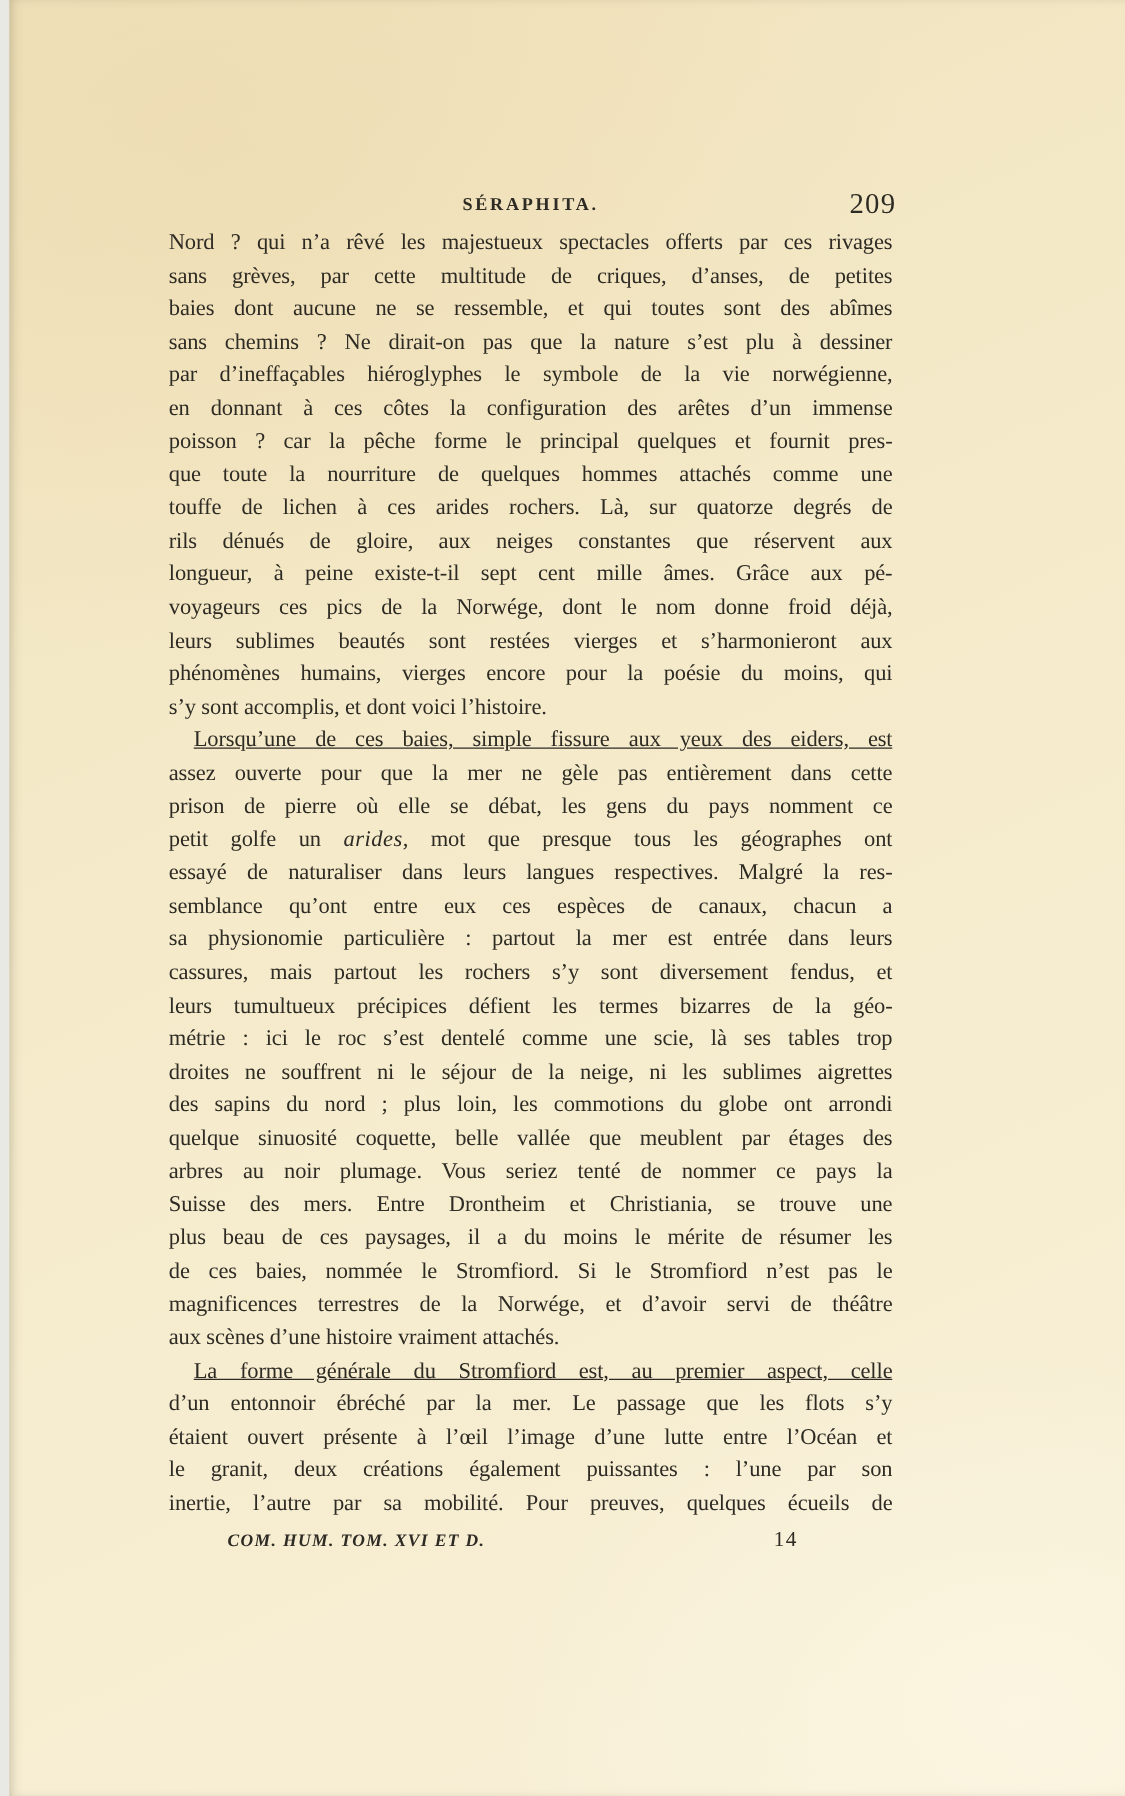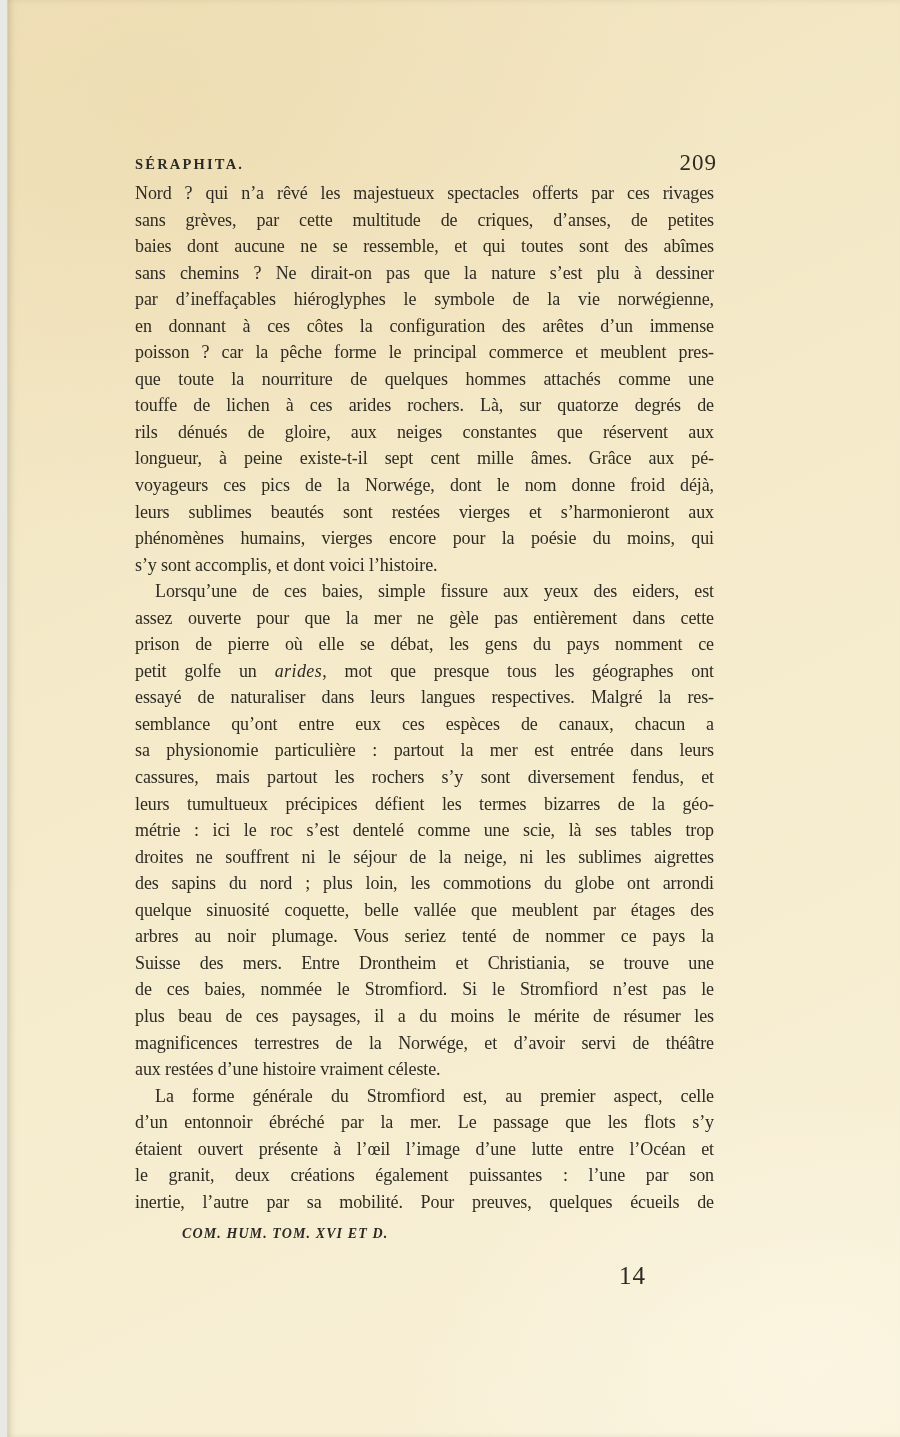--- a/index.html
+++ b/index.html
@@ -18,43 +18,44 @@
       linear-gradient(155deg, var(--paper_dark, #f0e2bc) 0%, var(--paper, #f5ebcb) 45%, var(--paper_light, #f8f0d8) 100%);
     box-shadow: inset 5px 0 9px -4px rgba(90,80,55,0.35), inset 1px 0 0 rgba(255,255,255,0.5);
   }
   .content {
     position: absolute; left: 128px; top: 152px; width: 579px;
     color: var(--ink, #2e2b24);
   }
   .running-header { position: relative; height: 28px; }
   .running-title {
     position: absolute; left: 0; right: 0; top: 4px;
+    text-align: center;
     font-size: 14.5px; letter-spacing: 2.2px; font-weight: bold;
   }
   .page-number {
     position: absolute; right: -3px; top: -2px;
     font-size: 23px; letter-spacing: 1px;
   }
   .body-text { font-size: 18px; letter-spacing: -0.1px; }
   .line {
     height: 26.55px; line-height: 26.55px;
     text-align: justify; text-align-last: justify;
     overflow: hidden; white-space: normal; hyphens: none;
   }
   .line.last { text-align-last: left; }
-  .line.indent { text-indent: 20px; }
+  .line.indent { text-indent: 20px; text-decoration: underline; }
   .it { font-style: italic; letter-spacing: 0.4px; }
   .page-footer { position: relative; margin-top: 7px; height: 30px; }
   .footer-volume {
     position: absolute; left: 47px; top: 4px;
     font-size: 14px; letter-spacing: 1.1px; font-weight: bold; font-style: italic;
   }
   .footer-signature {
     position: absolute; left: 484px; top: 0;
-    font-size: 25px; letter-spacing: 1px; margin-top: 40px;
+    font-size: 17px; letter-spacing: 1px;
   }
 </style>
 </head>
 <body>
 
 <div class="scan-page">
   <div class="content">
 
     <div class="running-header">
       <div class="running-title">SÉRAPHITA.</div>
@@ -63,21 +64,21 @@
 
     <div class="body-text">
 
       <div class="para">
         <div class="line">Nord ? qui n’a rêvé les majestueux spectacles offerts par ces rivages</div>
         <div class="line">sans grèves, par cette multitude de criques, d’anses, de petites</div>
         <div class="line">baies dont aucune ne se ressemble, et qui toutes sont des abîmes</div>
         <div class="line">sans chemins ? Ne dirait-on pas que la nature s’est plu à dessiner</div>
         <div class="line">par d’ineffaçables hiéroglyphes le symbole de la vie norwégienne,</div>
         <div class="line">en donnant à ces côtes la configuration des arêtes d’un immense</div>
-        <div class="line">poisson ? car la pêche forme le principal commerce et meublent pres-</div>
+        <div class="line">poisson ? car la pêche forme le principal quelques et fournit pres-</div>
         <div class="line">que toute la nourriture de quelques hommes attachés comme une</div>
         <div class="line">touffe de lichen à ces arides rochers. Là, sur quatorze degrés de</div>
         <div class="line">rils dénués de gloire, aux neiges constantes que réservent aux</div>
         <div class="line">longueur, à peine existe-t-il sept cent mille âmes. Grâce aux pé-</div>
         <div class="line">voyageurs ces pics de la Norwége, dont le nom donne froid déjà,</div>
         <div class="line">leurs sublimes beautés sont restées vierges et s’harmonieront aux</div>
         <div class="line">phénomènes humains, vierges encore pour la poésie du moins, qui</div>
         <div class="line last">s’y sont accomplis, et dont voici l’histoire.</div>
       </div>
 
@@ -90,24 +91,24 @@
         <div class="line">semblance qu’ont entre eux ces espèces de canaux, chacun a</div>
         <div class="line">sa physionomie particulière : partout la mer est entrée dans leurs</div>
         <div class="line">cassures, mais partout les rochers s’y sont diversement fendus, et</div>
         <div class="line">leurs tumultueux précipices défient les termes bizarres de la géo-</div>
         <div class="line">métrie : ici le roc s’est dentelé comme une scie, là ses tables trop</div>
         <div class="line">droites ne souffrent ni le séjour de la neige, ni les sublimes aigrettes</div>
         <div class="line">des sapins du nord ; plus loin, les commotions du globe ont arrondi</div>
         <div class="line">quelque sinuosité coquette, belle vallée que meublent par étages des</div>
         <div class="line">arbres au noir plumage. Vous seriez tenté de nommer ce pays la</div>
         <div class="line">Suisse des mers. Entre Drontheim et Christiania, se trouve une</div>
+        <div class="line">plus beau de ces paysages, il a du moins le mérite de résumer les</div>
         <div class="line">de ces baies, nommée le Stromfiord. Si le Stromfiord n’est pas le</div>
-        <div class="line">plus beau de ces paysages, il a du moins le mérite de résumer les</div>
         <div class="line">magnificences terrestres de la Norwége, et d’avoir servi de théâtre</div>
-        <div class="line last">aux restées d’une histoire vraiment céleste.</div>
+        <div class="line last">aux scènes d’une histoire vraiment attachés.</div>
       </div>
 
       <div class="para">
         <div class="line indent">La forme générale du Stromfiord est, au premier aspect, celle</div>
         <div class="line">d’un entonnoir ébréché par la mer. Le passage que les flots s’y</div>
         <div class="line">étaient ouvert présente à l’œil l’image d’une lutte entre l’Océan et</div>
         <div class="line">le granit, deux créations également puissantes : l’une par son</div>
         <div class="line">inertie, l’autre par sa mobilité. Pour preuves, quelques écueils de</div>
       </div>
 

